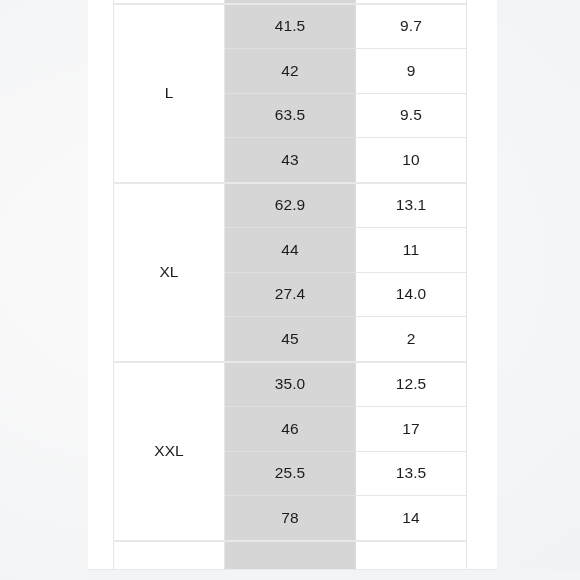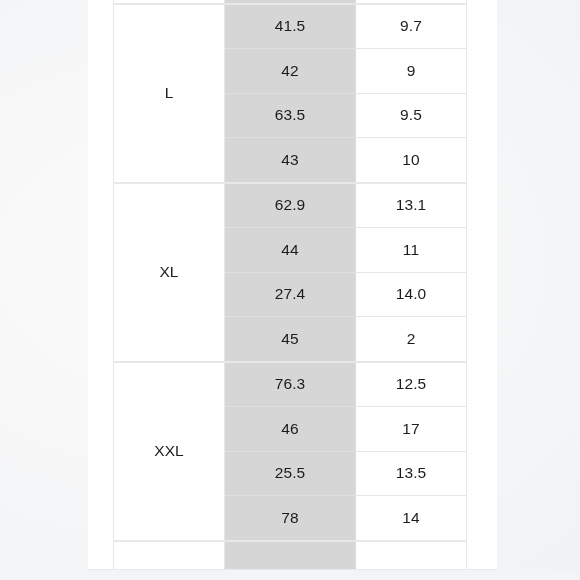--- a/index.html
+++ b/index.html
@@ -152,21 +152,21 @@
         <td class="cell-eu">27.4</td>
         <td class="cell-us">14.0</td>
       </tr>
       <tr>
         <td class="cell-eu">45</td>
         <td class="cell-us">2</td>
       </tr>
 
       <tr class="group-start">
         <td class="cell-size" rowspan="4">XXL</td>
-        <td class="cell-eu">76.3</td>
+        <td class="cell-eu">35.0</td>
         <td class="cell-us">12.5</td>
       </tr>
       <tr>
         <td class="cell-eu">46</td>
         <td class="cell-us">17</td>
       </tr>
       <tr>
         <td class="cell-eu">25.5</td>
         <td class="cell-us">13.5</td>
       </tr>

